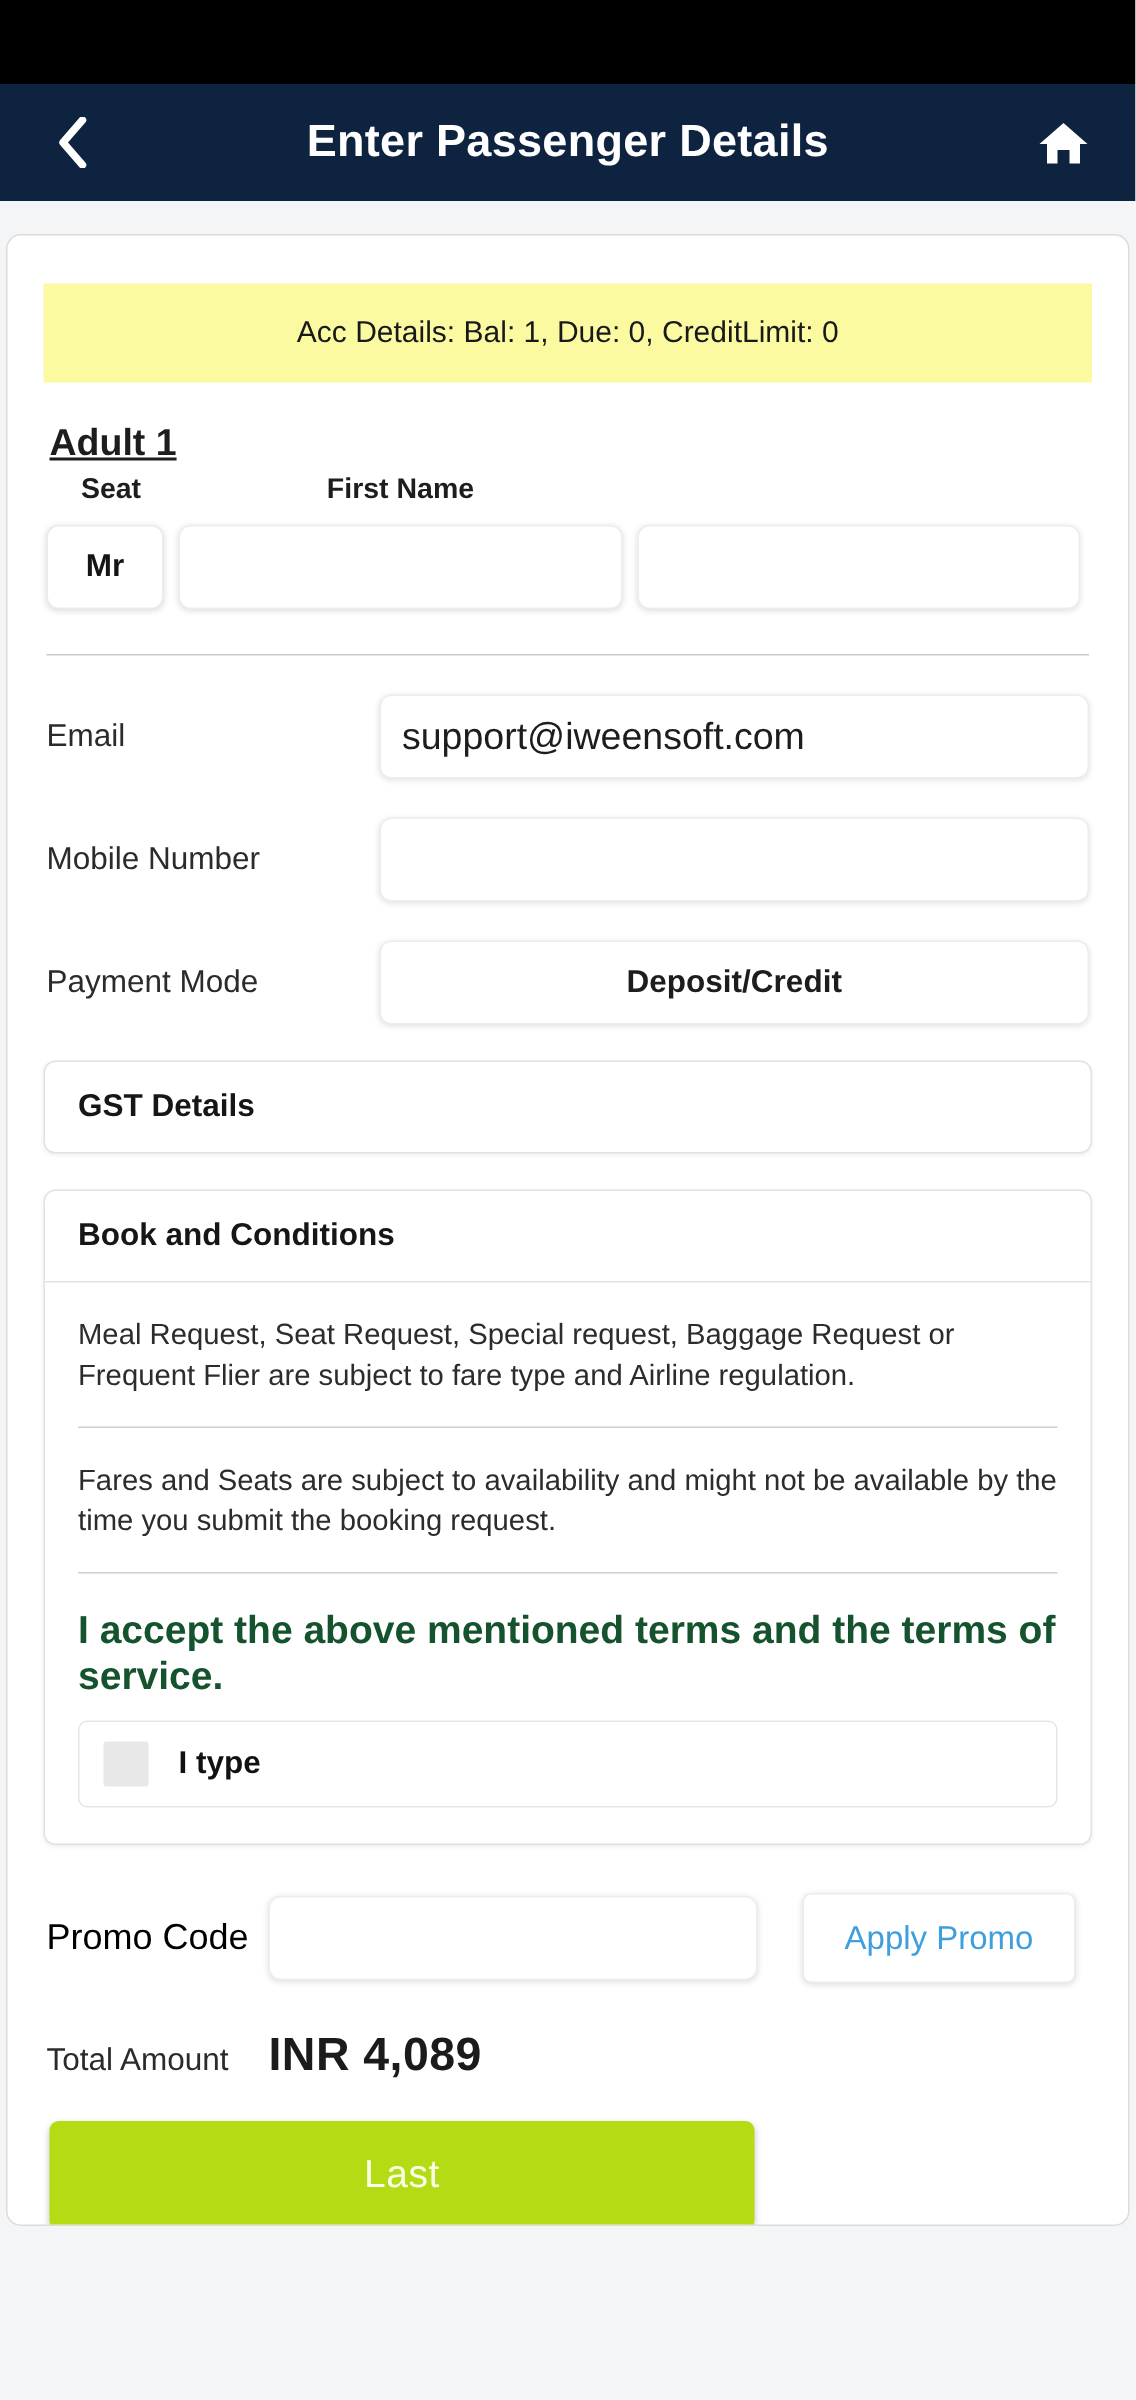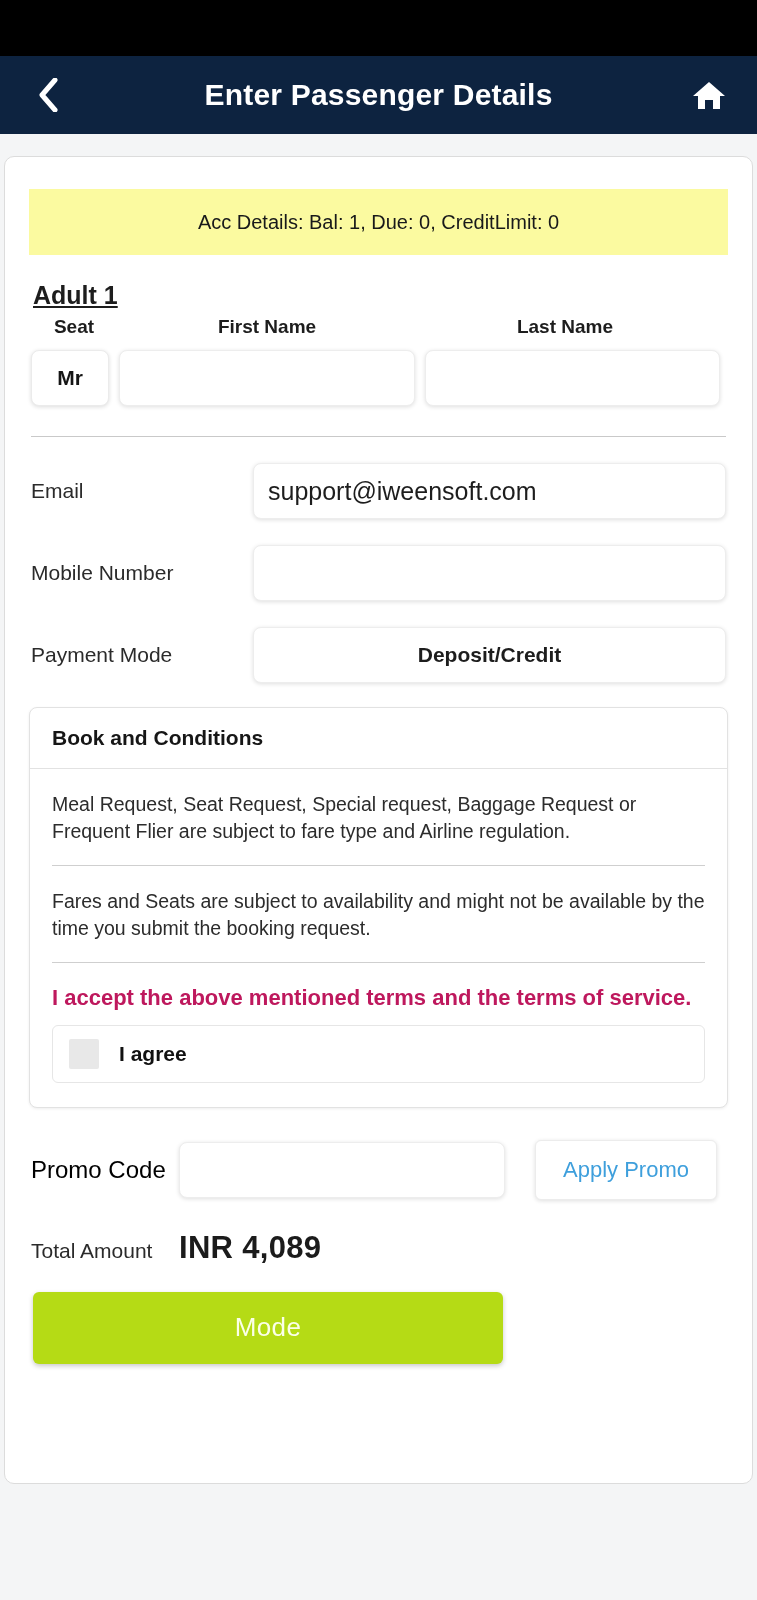--- a/index.html
+++ b/index.html
@@ -167,23 +167,23 @@
   .terms-body { padding: 0 22px; }
   .terms-para {
     font-size: 19.5px;
     line-height: 1.38;
     color: #2c2c2c;
     padding: 22px 0 20px 0;
   }
   .terms-sep { height: 1px; background: #cfcfcf; }
 
   .accept-link {
-    font-size: 22px;
-    font-weight: 700;
-    color: #be185d;
+    font-size: 26px;
+    font-weight: 700;
+    color: #14532d;
     padding: 22px 0 14px 0;
   }
 
   .agree-row {
     border: 1px solid #e6e6e6;
     border-radius: 6px;
     height: 58px;
     display: flex;
     align-items: center;
     padding: 0 16px;
@@ -285,21 +285,20 @@
     <div class="acc-banner">
       <span>Acc Details: Bal: 1, Due: 0, CreditLimit: 0</span>
     </div>
 
     <div>
       <div class="adult-title">Adult 1</div>
 
       <div class="name-labels">
         <div class="nl-title">Seat</div>
         <div class="nl-first">First Name</div>
-        <div class="nl-last">Last Name</div>
       </div>
 
       <div class="name-row">
         <div class="title-box">Mr</div>
         <div class="text-box fn-box"></div>
         <div class="text-box ln-box"></div>
       </div>
     </div>
 
     <div class="divider-full"></div>
@@ -312,43 +311,46 @@
     <div class="field-row">
       <div class="field-label">Mobile Number</div>
       <div class="text-box field-input"></div>
     </div>
 
     <div class="field-row">
       <div class="field-label">Payment Mode</div>
       <div class="text-box field-input center-bold">Deposit/Credit</div>
     </div>
 
+    <div class="panel">
+      <div class="panel-header">GST Details</div>
+    </div>
 
     <div class="panel">
       <div class="panel-header bordered">Book and Conditions</div>
       <div class="terms-body">
         <div class="terms-para">Meal Request, Seat Request, Special request, Baggage Request or Frequent Flier are subject to fare type and Airline regulation.</div>
         <div class="terms-sep"></div>
         <div class="terms-para">Fares and Seats are subject to availability and might not be available by the time you submit the booking request.</div>
         <div class="terms-sep"></div>
         <div class="accept-link">I accept the above mentioned terms and the terms of service.</div>
         <div class="agree-row">
           <div class="checkbox"></div>
-          <div class="agree-label">I agree</div>
+          <div class="agree-label">I type</div>
         </div>
       </div>
     </div>
 
     <div class="promo-row">
       <div class="promo-label">Promo Code</div>
       <div class="text-box promo-input"></div>
       <div class="promo-btn">Apply Promo</div>
     </div>
 
     <div class="total-row">
       <div class="total-label">Total Amount</div>
       <div class="total-value">INR 4,089</div>
     </div>
 
-    <div class="book-btn">Mode</div>
+    <div class="book-btn">Last</div>
 
   </div>
 </div>
 
 </body></html>

